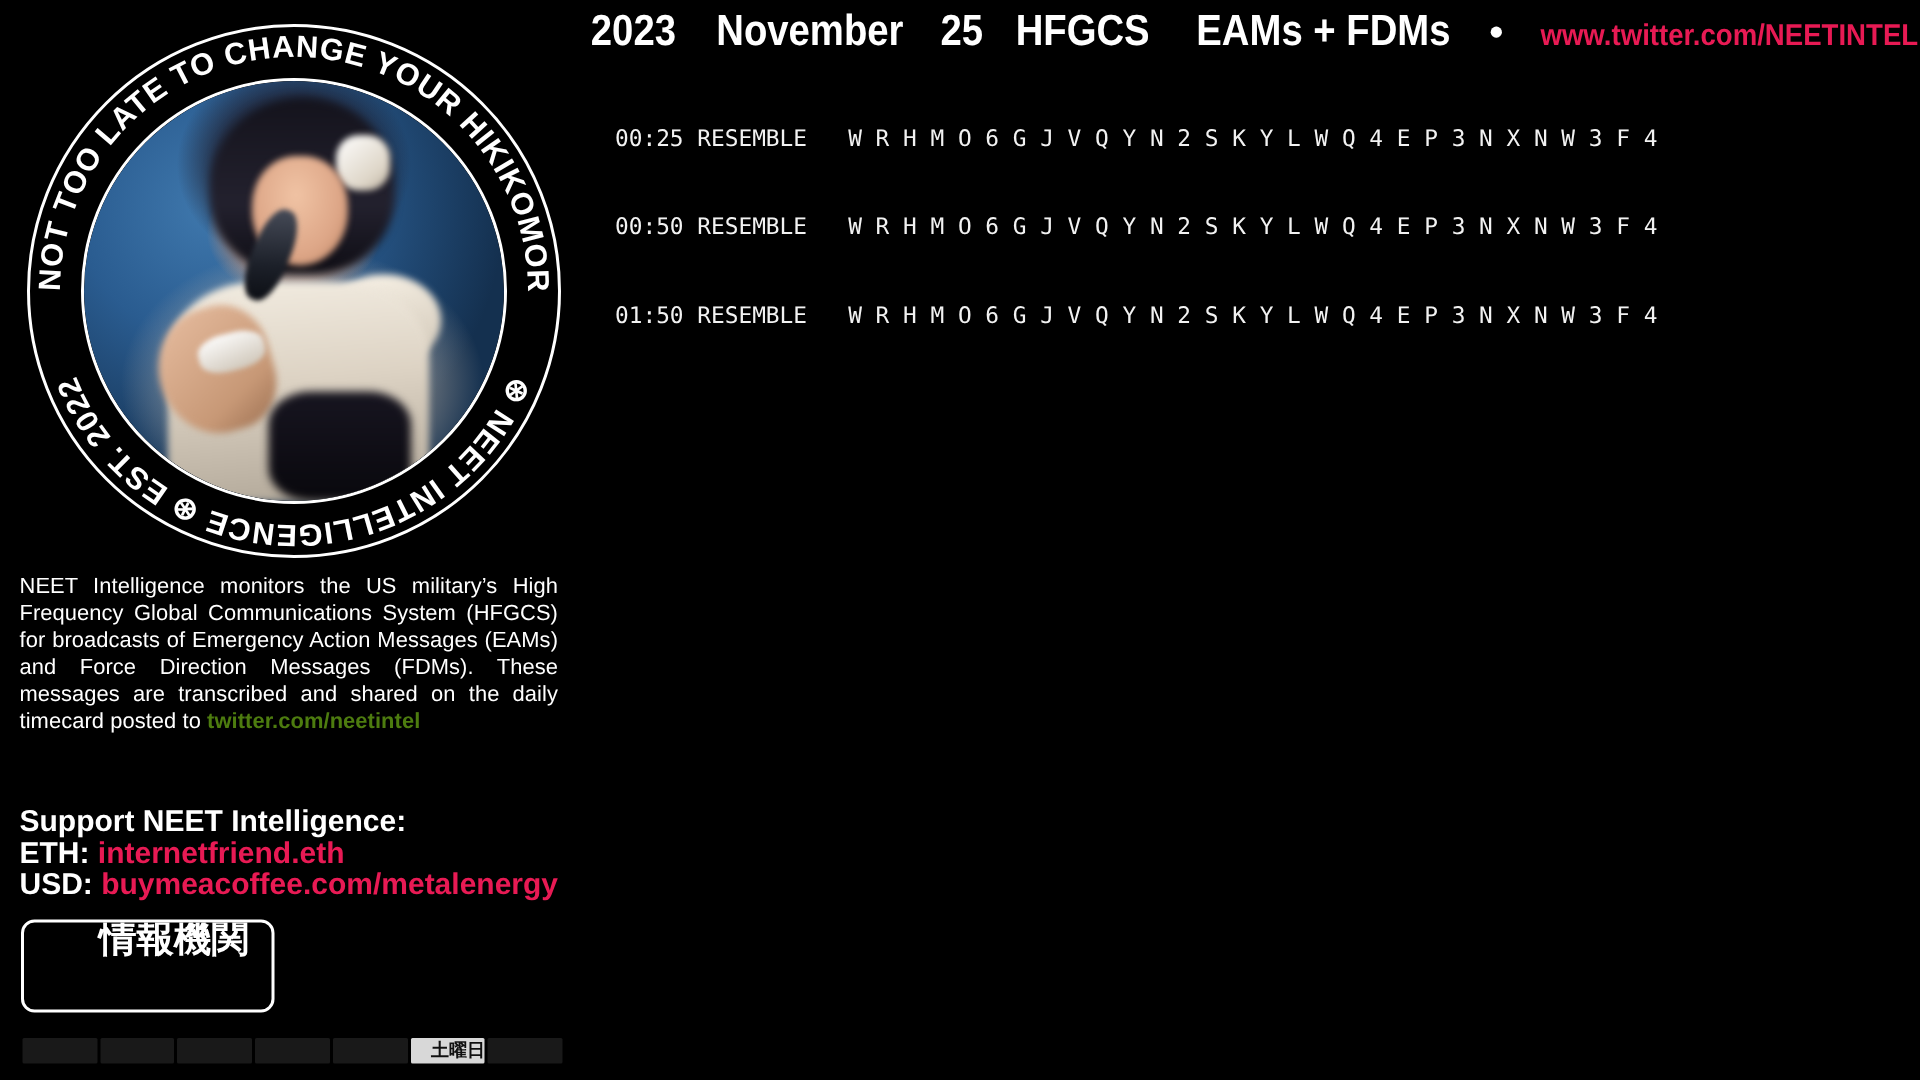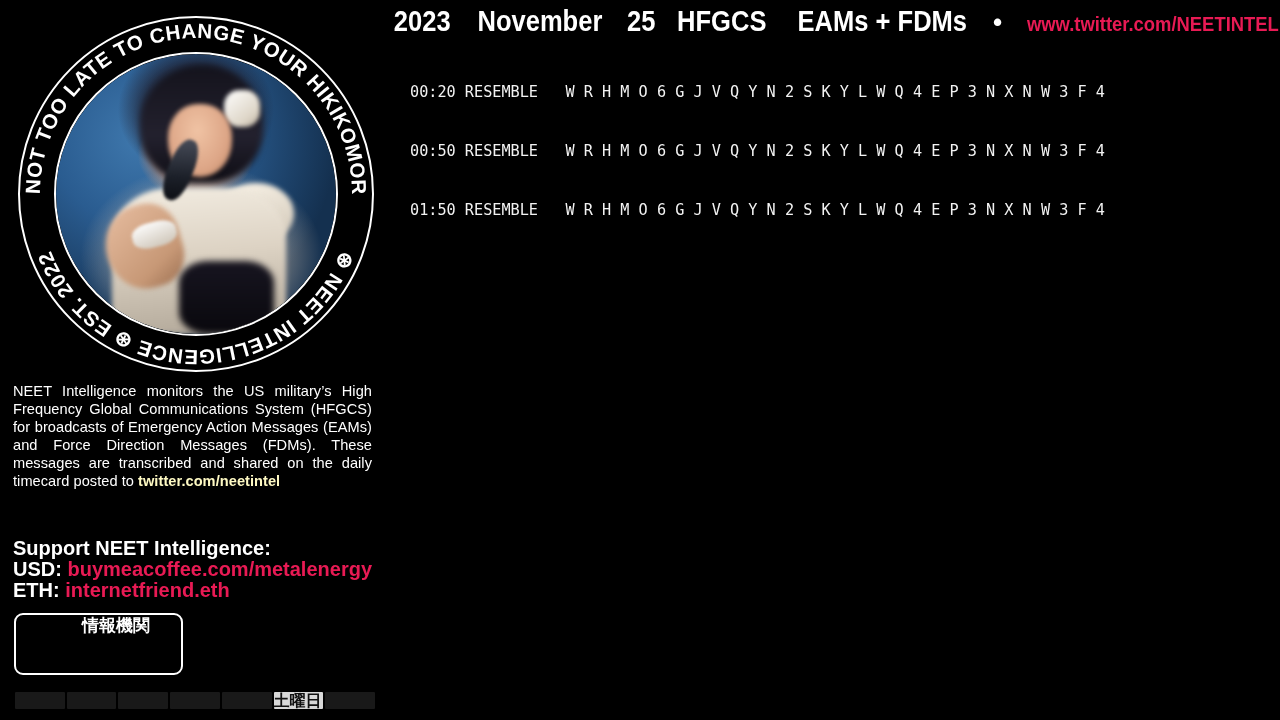--- a/index.html
+++ b/index.html
@@ -148,21 +148,21 @@
     left: 13px;
     top: 382px;
     width: 359px;
     font-size: 14.6px;
     line-height: 18.1px;
     text-align: justify;
     color: #ffffff;
     letter-spacing: 0.05px;
   }
   #description .link {
-    color: #fef9c3;
+    color: #4d7c0f;
     font-weight: bold;
   }
 
   
   #support {
     position: absolute;
     left: 13px;
     top: 538px;
     width: 370px;
     font-size: 20px;
@@ -195,23 +195,23 @@
   #neet-latin {
     font-family: "Liberation Sans", sans-serif;
     font-weight: bold;
     font-size: 28px;
     letter-spacing: 1.5px;
     line-height: 29px;
     color: #ffffff;
     text-shadow: 0 1px 0 #000;
   }
   #neet-kanji {
-    font-family: Liberation Mono, monospace;
-    font-weight: bold;
-    font-size: 17px;
+    font-family: Liberation Sans, sans-serif;
+    font-weight: bold;
+    font-size: 25px;
     letter-spacing: 0px;
     line-height: 27px;
     color: #ffffff;
     padding-left: 35px;
   }
 
   
   #day-strip {
     position: absolute;
     left: 15px;
@@ -219,23 +219,23 @@
     width: 360px;
     height: 17px;
     display: flex;
     gap: 2px;
   }
   .day-cell {
     flex: 1 1 0;
     height: 17px;
     background: #191919;
     border-radius: 1px;
-    font-size: 16px;
+    font-size: 12px;
     line-height: 17px;
-    text-align: left;
+    text-align: right;
     color: #2a2a2a;
     font-family: "DejaVu Sans", sans-serif;
     overflow: hidden;
   }
   .day-cell.active {
     background: #d8d8d8;
     color: #101010;
     font-weight: bold;
   }
 
@@ -334,24 +334,24 @@
       <text>
         <textPath href="#arcBottomPath" startOffset="50%" text-anchor="middle">⊛ NEET INTELLIGENCE ⊛ EST. 2022</textPath>
       </text>
     </svg>
   </div>
 
   <div id="description"><span>NEET Intelligence monitors the US military’s High Frequency Global Communications System (HFGCS) for broadcasts of Emergency Action Messages (EAMs) and Force Direction Messages (FDMs). These messages are transcribed and shared on the daily timecard posted to </span><span class="link">twitter.com/neetintel</span></div>
 
   <div id="support">
     <div id="support-heading">Support NEET Intelligence:</div>
+    <div class="support-row"><span class="support-label">ETH:</span>
+      <span class="support-value">internetfriend.eth</span></div>
     <div class="support-row"><span class="support-label">USD:</span>
       <span class="support-value">buymeacoffee.com/metalenergy</span></div>
-    <div class="support-row"><span class="support-label">ETH:</span>
-      <span class="support-value">internetfriend.eth</span></div>
   </div>
 
   <div id="neet-box">
     <div id="neet-box-inner">
       <div id="neet-kanji">情報機関</div>
     </div>
   </div>
 
   <div id="day-strip">
     <div class="day-cell"></div>
@@ -370,17 +370,17 @@
     <span class="hdr">2023</span>
     <span class="hdr">November</span>
     <span class="hdr">25</span>
     <span class="hdr">HFGCS</span>
     <span class="hdr">EAMs + FDMs</span>
     <span id="header-dot">•</span>
     <span id="header-url">www.twitter.com/NEETINTEL</span>
   </div>
 
   <div id="log">
-    <div class="log-row">00:20 RESEMBLE   W R H M O 6 G J V Q Y N 2 S K Y L W Q 4 E P 3 N X N W 3 F 4</div>
+    <div class="log-row">00:25 RESEMBLE   W R H M O 6 G J V Q Y N 2 S K Y L W Q 4 E P 3 N X N W 3 F 4</div>
     <div class="log-row">00:50 RESEMBLE   W R H M O 6 G J V Q Y N 2 S K Y L W Q 4 E P 3 N X N W 3 F 4</div>
     <div class="log-row">01:50 RESEMBLE   W R H M O 6 G J V Q Y N 2 S K Y L W Q 4 E P 3 N X N W 3 F 4</div>
   </div>
 </div>
 
 </body></html>

